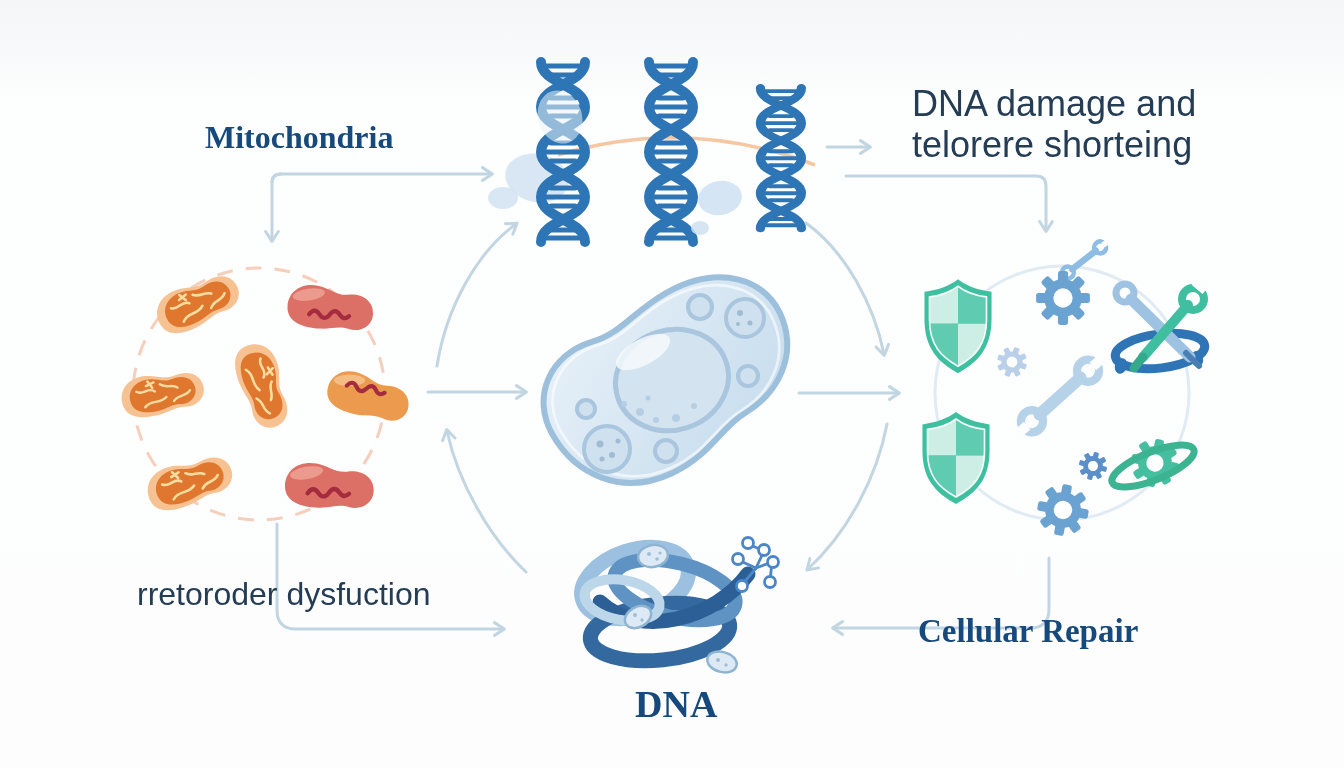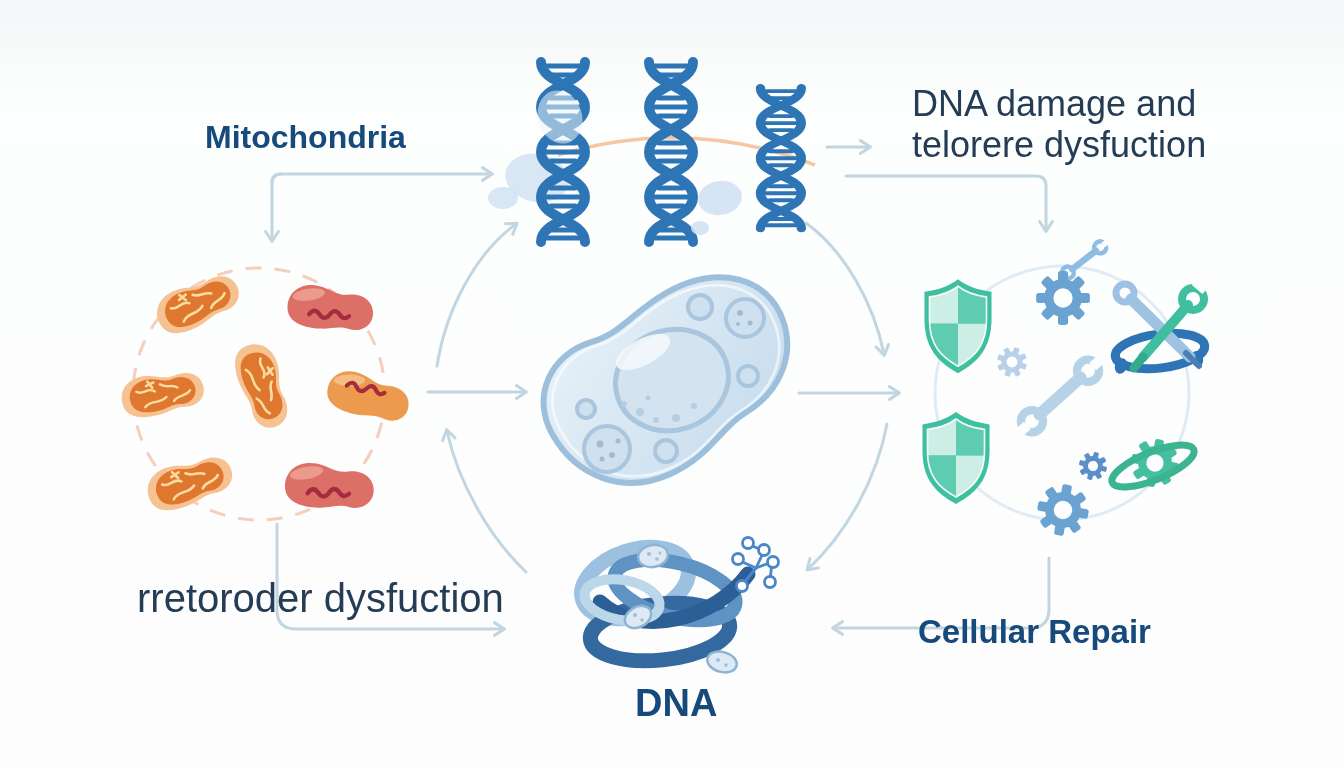--- a/index.html
+++ b/index.html
@@ -3,21 +3,21 @@
 <meta charset="utf-8">
 <style>
   html,body{margin:0;padding:0;}
   #canvas{
     position:relative;width:1344px;height:768px;overflow:hidden;
     background:linear-gradient(180deg,#f4f6f7 0%,#fdfefe 14%,#fdfdfe 100%);
     font-family:"Liberation Sans",sans-serif;
   }
   #art{position:absolute;left:0;top:0;}
   .lbl{position:absolute;white-space:nowrap;}
-  .lbl.bold{font-weight:700;color:#174a7c;}
+  .lbl.bold{font-weight:700;color:#174a7c;font-family:Liberation Serif, serif;}
   .lbl.reg{font-weight:400;color:#253c55;}
 </style>
 </head>
 <body>
 
 <div id="canvas">
 
 <svg id="art" width="1344" height="768" viewBox="0 0 1344 768">
   <defs>
     <marker id="ah" viewBox="0 0 12 12" refX="9" refY="6" markerWidth="17" markerHeight="17" orient="auto" markerUnits="userSpaceOnUse">
@@ -274,22 +274,22 @@
             <circle cx="770" cy="582" r="5.5"></circle>
       </g>
     </g>
   </g>
 </svg>
 
 <div class="lbl bold" style="left:205px;top:119px;font-size:32px">Mitochondria</div>
 
 <div class="lbl reg" style="left:912px;top:83px;font-size:36px;line-height:41px">
   <div>DNA damage and</div>
-  <div>telorere dysfuction</div>
+  <div>telorere shorteing</div>
 </div>
 
-<div class="lbl reg" style="left:137px;top:576px;font-size:40px">rretoroder dysfuction</div>
+<div class="lbl reg" style="left:137px;top:576px;font-size:32px">rretoroder dysfuction</div>
 
 <div class="lbl bold" style="left:635px;top:682px;font-size:38px">DNA</div>
 
 <div class="lbl bold" style="left:918px;top:613px;font-size:33px">Cellular Repair</div>
 
 </div>
 
 </body></html>

